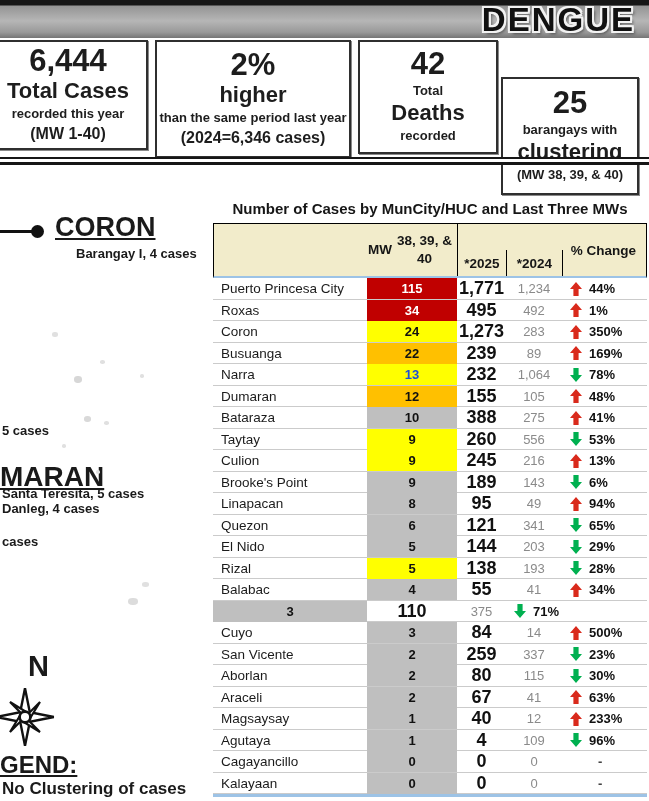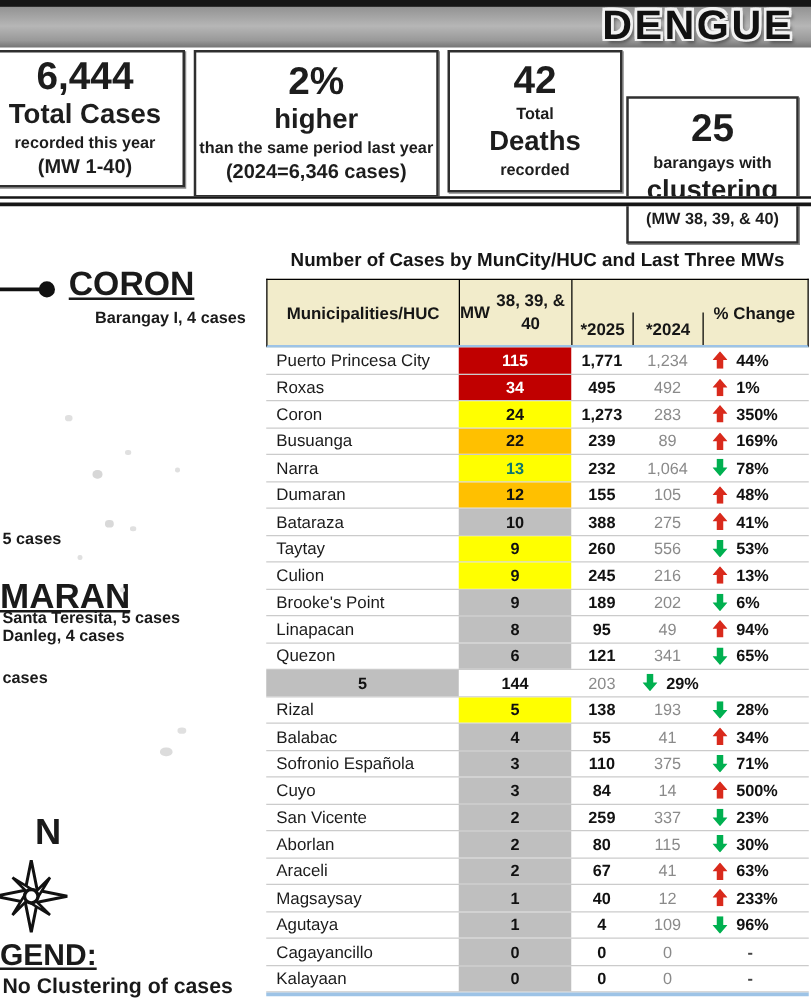--- a/index.html
+++ b/index.html
@@ -60,21 +60,21 @@
   .h-mws{grid-row:1;grid-column:3/5;border-right:1px solid #000;border-bottom:1px solid #000;}
   .h-2025{grid-row:2;grid-column:3;border-right:1px solid #000;}
   .h-2024{grid-row:2;grid-column:4;border-right:1px solid #000;}
   .h-chg{grid-row:1/3;grid-column:5;}
 
   .trow{display:grid;grid-template-columns:154px 90px 49px 56px 81px;height:20.5px;
         border-bottom:1px solid #cbcbcb;align-items:stretch;}
   .c{display:flex;align-items:center;font-size:13.5px;}
   .c.name{padding-left:8px;color:#1b1b1b;}
   .c.mw{justify-content:center;font-weight:bold;font-size:13px;}
-  .c.y25{justify-content:center;font-weight:bold;font-size:13px;color:#111;}
+  .c.y25{justify-content:center;font-weight:bold;font-size:18px;color:#111;}
   .c.y24{justify-content:center;font-size:13px;color:#8a8a8a;}
   .c.chg{padding-left:8px;gap:7px;font-weight:bold;font-size:13px;color:#111;}
   .dash{margin-left:28px;font-weight:bold;color:#444;}
 
   .totalrow{display:grid;grid-template-columns:154px 90px 49px 56px 81px;height:28px;
             border-top:3px solid #9dc3e6;align-items:center;font-weight:bold;}
 </style>
 </head>
 <body>
 
@@ -139,21 +139,20 @@
       <circle cx="50" cy="50" r="9" stroke-width="4.5"></circle>
     </g>
   </svg>
 
   <div class="legend-title">GEND:</div>
   <div class="legend-item">No Clustering of cases</div>
 
   <div class="tablewrap">
     <div class="ttitle">Number of Cases by MunCity/HUC and Last Three MWs</div>
     <div class="thead">
-      <div class="hc h-muni">Municipalities/HUC</div>
       <div class="hc h-mw">
         <span>MW</span>
         <span>38, 39, &amp; 40</span>
       </div>
       <div class="hc h-2025">*2025</div>
       <div class="hc h-2024">*2024</div>
       <div class="hc h-chg">% Change</div>
     </div>
     <div>
         <div class="trow">
@@ -199,21 +198,21 @@
           <div class="c y24">89</div>
           <div class="c chg">
             <svg width="12" height="14" viewBox="0 0 12 14">
               <path fill="#D92A1C" d="M6 0 L12 7 L8.6 7 L8.6 14 L3.4 14 L3.4 7 L0 7 Z"></path>
             </svg>
             <span>169%</span>
           </div>
         </div>
         <div class="trow">
           <div class="c name">Narra</div>
-          <div class="c mw" style="background: rgb(255, 255, 0); color: #0f766e;">13</div>
+          <div class="c mw" style="background: rgb(255, 255, 0); color: #1d4ed8;">13</div>
           <div class="c y25">232</div>
           <div class="c y24">1,064</div>
           <div class="c chg">
             <svg width="12" height="14" viewBox="0 0 12 14">
               <path fill="#00B050" d="M6 14 L0 7 L3.4 7 L3.4 0 L8.6 0 L8.6 7 L12 7 Z"></path>
             </svg>
             <span>78%</span>
           </div>
         </div>
         <div class="trow">
@@ -261,21 +260,21 @@
             <svg width="12" height="14" viewBox="0 0 12 14">
               <path fill="#D92A1C" d="M6 0 L12 7 L8.6 7 L8.6 14 L3.4 14 L3.4 7 L0 7 Z"></path>
             </svg>
             <span>13%</span>
           </div>
         </div>
         <div class="trow">
           <div class="c name">Brooke's Point</div>
           <div class="c mw" style="background: rgb(191, 191, 191); color: rgb(17, 17, 17);">9</div>
           <div class="c y25">189</div>
-          <div class="c y24">202</div>
+          <div class="c y24">143</div>
           <div class="c chg">
             <svg width="12" height="14" viewBox="0 0 12 14">
               <path fill="#00B050" d="M6 14 L0 7 L3.4 7 L3.4 0 L8.6 0 L8.6 7 L12 7 Z"></path>
             </svg>
             <span>6%</span>
           </div>
         </div>
         <div class="trow">
           <div class="c name">Linapacan</div>
           <div class="c mw" style="background: rgb(191, 191, 191); color: rgb(17, 17, 17);">8</div>
@@ -294,20 +293,21 @@
           <div class="c y25">121</div>
           <div class="c y24">341</div>
           <div class="c chg">
             <svg width="12" height="14" viewBox="0 0 12 14">
               <path fill="#00B050" d="M6 14 L0 7 L3.4 7 L3.4 0 L8.6 0 L8.6 7 L12 7 Z"></path>
             </svg>
             <span>65%</span>
           </div>
         </div>
         <div class="trow">
+          <div class="c name">El Nido</div>
           <div class="c mw" style="background: rgb(191, 191, 191); color: rgb(17, 17, 17);">5</div>
           <div class="c y25">144</div>
           <div class="c y24">203</div>
           <div class="c chg">
             <svg width="12" height="14" viewBox="0 0 12 14">
               <path fill="#00B050" d="M6 14 L0 7 L3.4 7 L3.4 0 L8.6 0 L8.6 7 L12 7 Z"></path>
             </svg>
             <span>29%</span>
           </div>
         </div>
@@ -329,21 +329,20 @@
           <div class="c y25">55</div>
           <div class="c y24">41</div>
           <div class="c chg">
             <svg width="12" height="14" viewBox="0 0 12 14">
               <path fill="#D92A1C" d="M6 0 L12 7 L8.6 7 L8.6 14 L3.4 14 L3.4 7 L0 7 Z"></path>
             </svg>
             <span>34%</span>
           </div>
         </div>
         <div class="trow">
-          <div class="c name">Sofronio Española</div>
           <div class="c mw" style="background: rgb(191, 191, 191); color: rgb(17, 17, 17);">3</div>
           <div class="c y25">110</div>
           <div class="c y24">375</div>
           <div class="c chg">
             <svg width="12" height="14" viewBox="0 0 12 14">
               <path fill="#00B050" d="M6 14 L0 7 L3.4 7 L3.4 0 L8.6 0 L8.6 7 L12 7 Z"></path>
             </svg>
             <span>71%</span>
           </div>
         </div>

